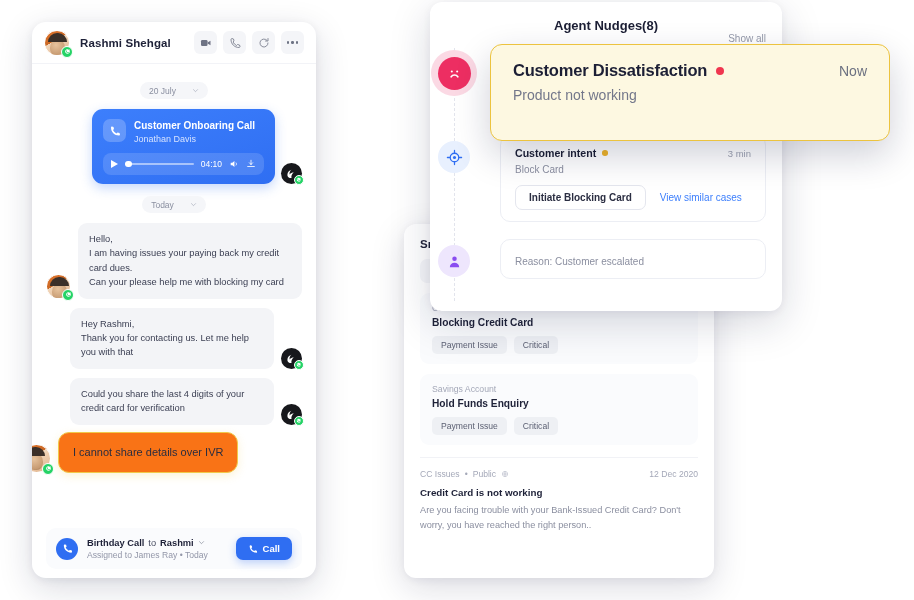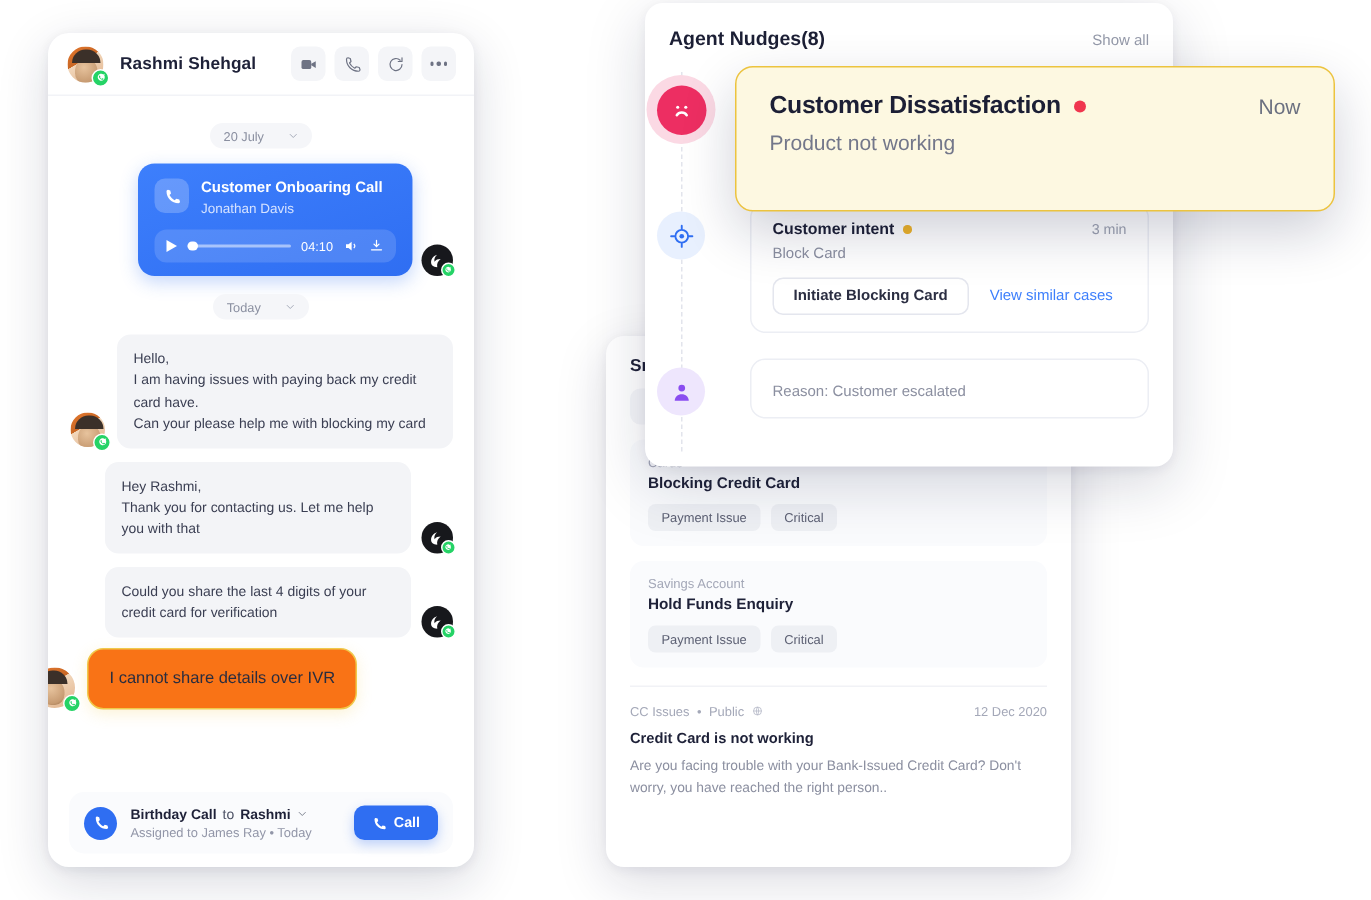--- a/index.html
+++ b/index.html
@@ -175,21 +175,21 @@
   .art-title { font-size:9.8px; font-weight:700; color:#1e2138; margin-top:8px; }
   .art-body { font-size:9.2px; color:#8b8fa0; line-height:1.6; margin-top:5px; }
 
   
   .nudges-panel {
     position:absolute; left:430px; top:2px; width:352px; height:309px;
     background:#ffffff; border-radius:12px;
     box-shadow: 0 12px 40px rgba(17,22,60,0.17), 0 2px 8px rgba(17,22,60,0.06);
     padding: 16px 16px 0 0;
   }
-  .nudges-head { display:flex; align-items:flex-end; padding-left:16px; }
+  .nudges-head { display:flex; align-items:center; padding-left:16px;flex-direction:column; }
   .nudges-title { font-size:13px; font-weight:700; color:#1c1f35; }
   .show-all { margin-left:auto; font-size:10px; color:#9499a9; cursor:pointer; }
 
   .timeline { position:absolute; left:24px; top:46px; bottom:10px; width:0;
               border-left:1.4px dashed #e2e4ec; }
   .tl-icon {
     position:absolute; left:8px; width:32px;height:32px;border-radius:50%;
     display:flex;align-items:center;justify-content:center; z-index:3;
   }
   .tl-icon.sad { top:48px; width:46px;height:46px;left:1px; background:#fbd9e4; }
@@ -340,21 +340,21 @@
       <div class="msg-row in">
         <div class="cust-av">
           <div class="avatar face"></div>
           <span class="wa-badge">
             <svg viewBox="0 0 24 24">
                 <path d="M20 12a8 8 0 1 1-3.2-6.4L20 4l-1.2 3.4A8 8 0 0 1 20 12zM8.6 8.2c-.3 0-.6.1-.9.4-.3.3-.9.9-.9 2.1s.9 2.4 1 2.6c.1.2 1.8 2.8 4.4 3.8 2.1.8 2.6.7 3 .6.5-.1 1.5-.6 1.7-1.2.2-.6.2-1.1.1-1.2-.1-.1-.3-.2-.6-.3l-1.6-.8c-.2-.1-.4-.1-.6.1l-.8 1c-.1.2-.3.2-.5.1-.3-.1-1.2-.4-2.2-1.4-.8-.7-1.3-1.6-1.5-1.8-.1-.2 0-.4.1-.5l.4-.5c.1-.2.2-.3.2-.5s0-.4-.1-.5l-.7-1.7c-.2-.4-.4-.4-.6-.4h-.4z"></path>
               </svg>
           </span>
         </div>
         <div class="bubble" style="white-space:pre-line">Hello,
-I am having issues with paying back my credit card have.
+I am having issues your paying back my credit card dues.
 Can your please help me with blocking my card</div>
       </div>
 
       <div class="msg-row out">
         <div class="bubble" style="white-space:pre-line">Hey Rashmi,
 Thank you for contacting us. Let me help you with that</div>
         <div class="agent-av">
           <svg class="leaf" viewBox="0 0 24 24">
               <path d="M12 22c-1-5 1-9 5-12-4 0-7 1-9 4-1-4 1-8 4-10-5 1-9 6-9 11 0 4 3 7 9 7z" fill="#fff"></path>
             </svg>

